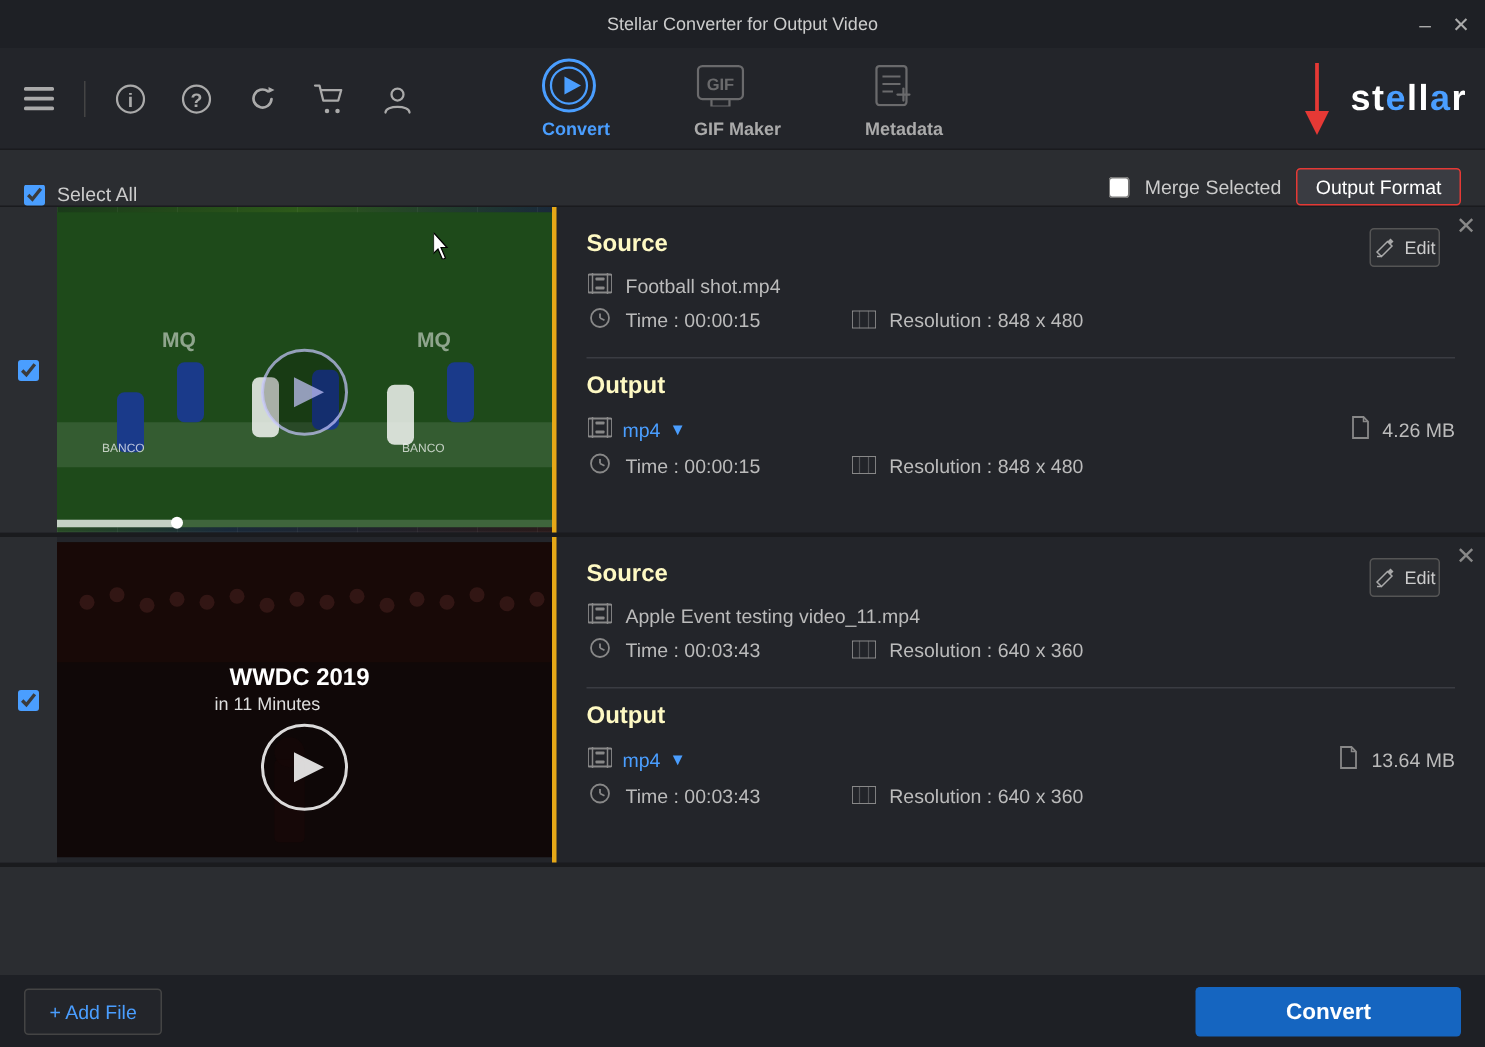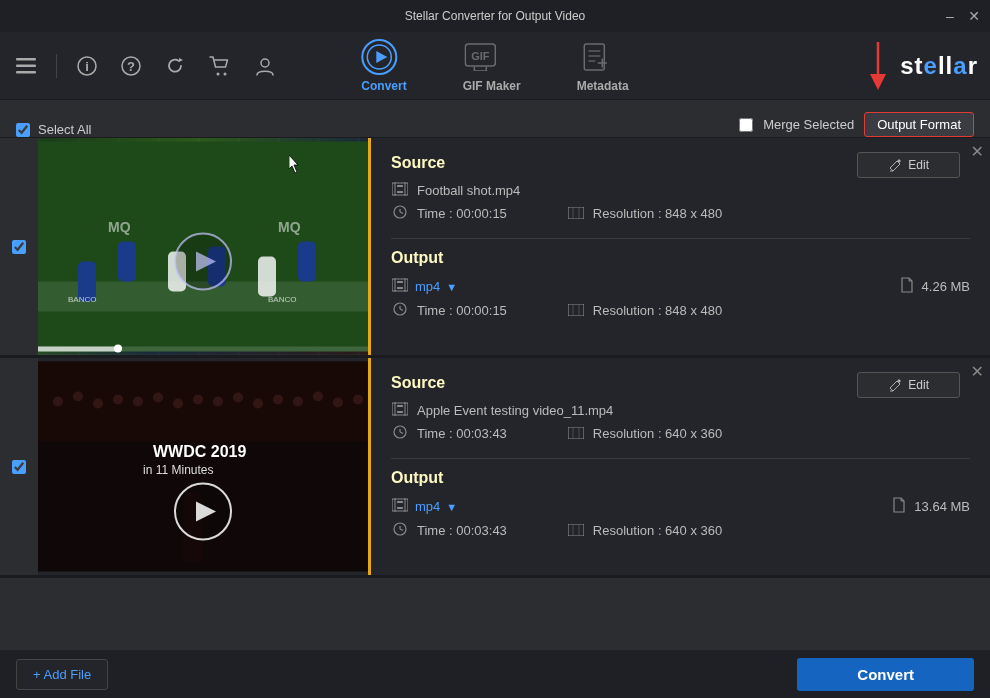--- a/index.html
+++ b/index.html
@@ -285,21 +285,21 @@
       font-size: 11px;
     }
     .edit-btn {
       position: absolute;
       top: 14px;
       right: 14px;
       background: #2b2d31;
       border: 1px solid #555;
       color: #ccc;
       font-size: 12px;
-      padding: 5px 30px;
+      padding: 5px 2px;
       cursor: pointer;
       border-radius: 3px;
       display: flex;
       align-items: center;
       gap: 6px;
     }
     .close-card-btn {
       position: absolute;
       top: 6px;
       right: 6px;

